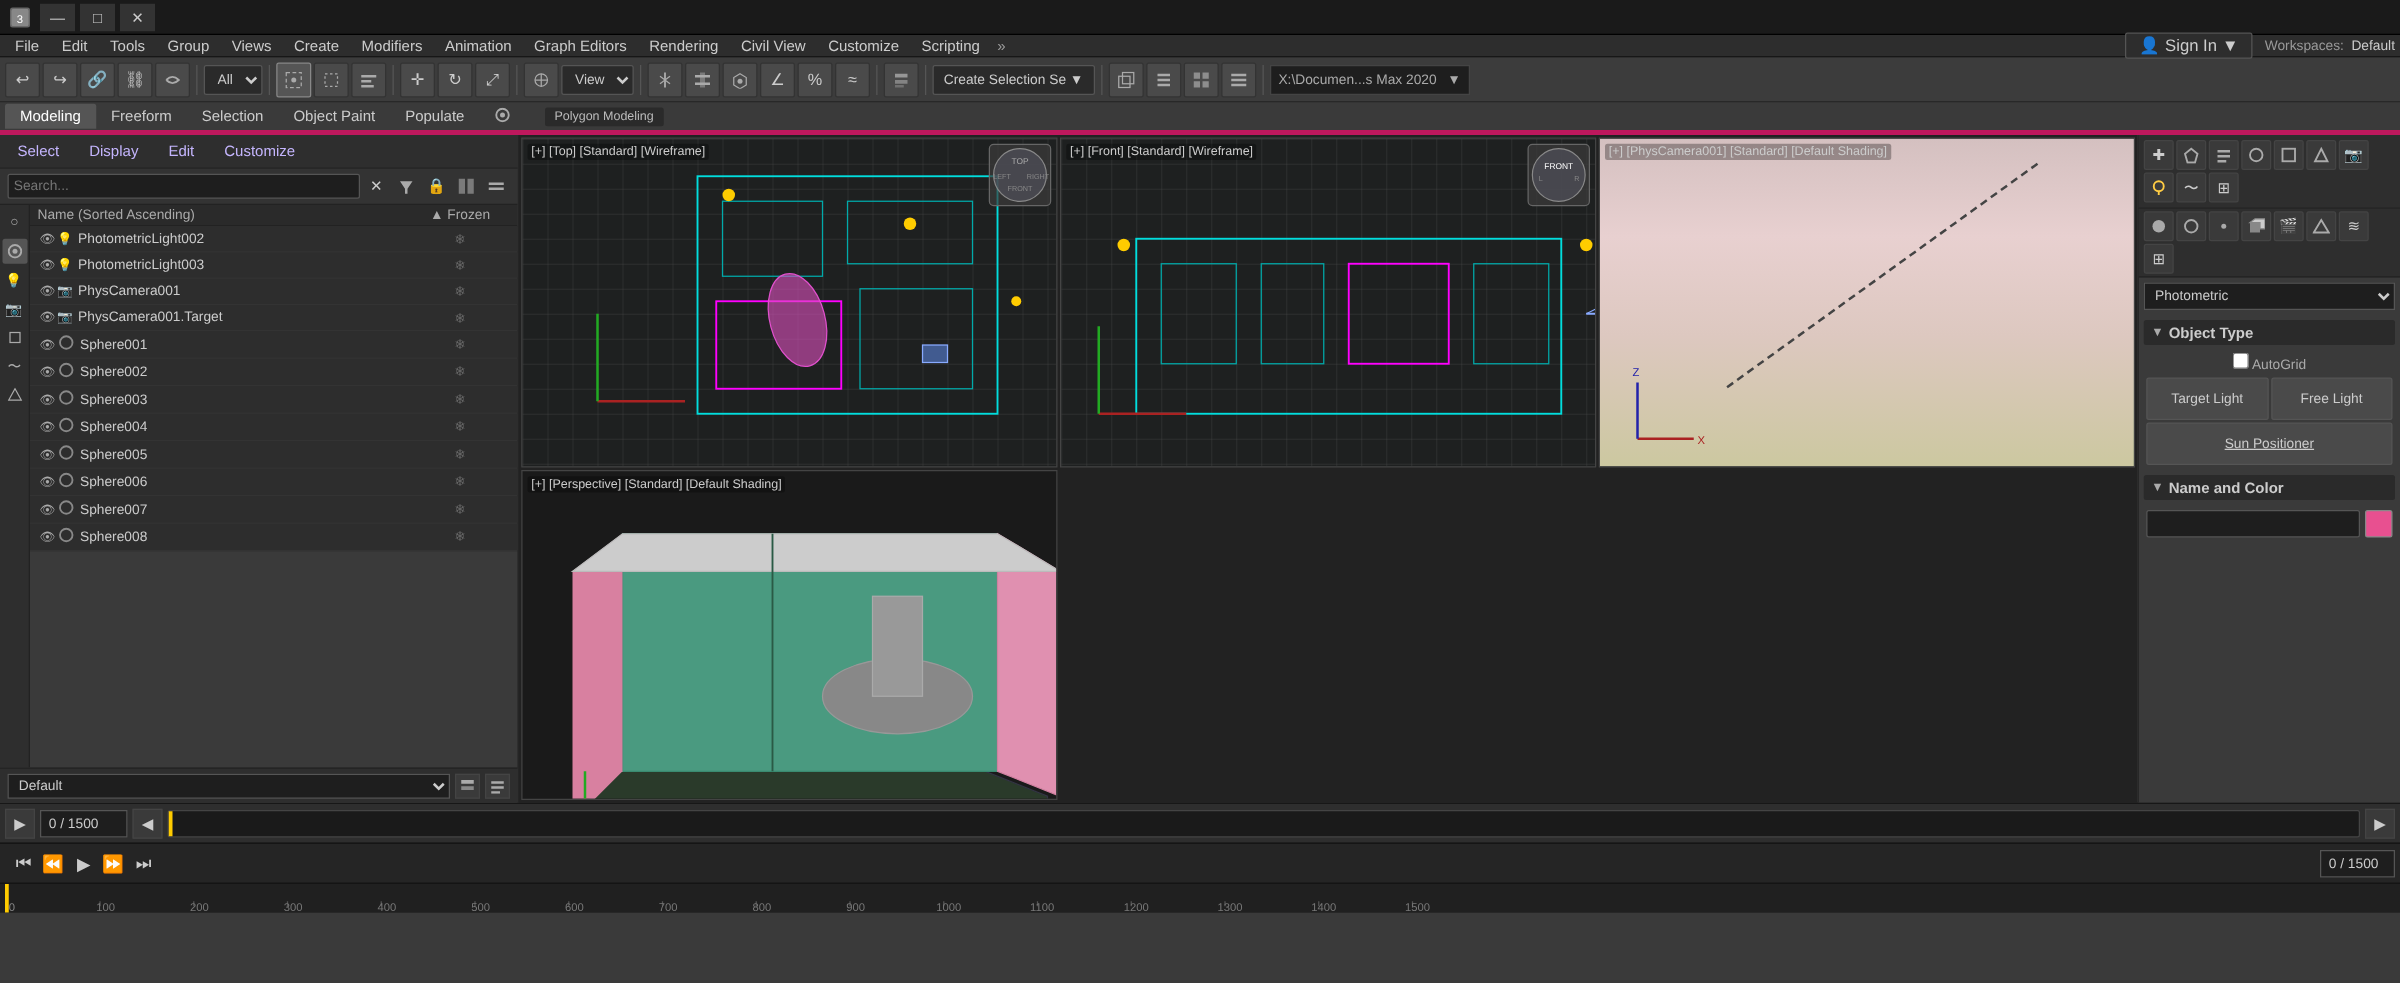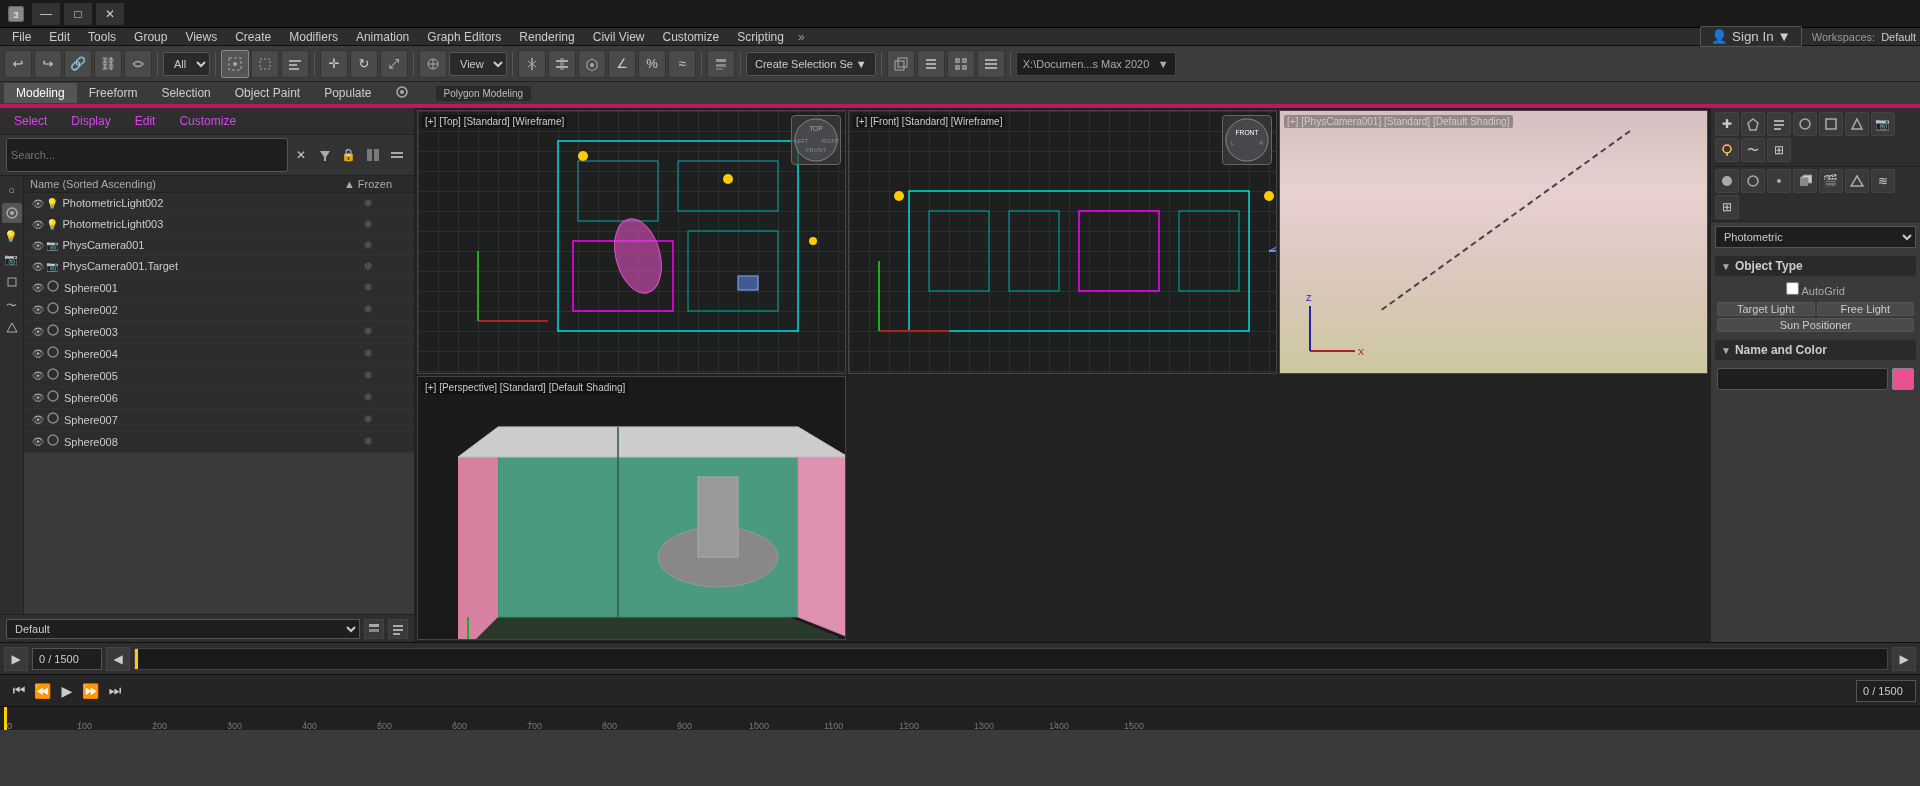--- a/index.html
+++ b/index.html
@@ -143,21 +143,21 @@
       display: flex;
       flex-direction: column;
     }
     #scene-header {
       display: flex;
       background: #2e2e2e;
       border-bottom: 1px solid #222;
       padding: 4px 6px;
       gap: 8px;
     }
-    .scene-tab { padding: 2px 8px; cursor: pointer; color: #d946ef; border-radius: 2px; font-size: 12px; }
+    .scene-tab { padding: 2px 8px; cursor: pointer; color: #c4b5fd; border-radius: 2px; font-size: 12px; }
     #scene-toolbar {
       display: flex;
       align-items: center;
       padding: 3px 6px;
       background: #333;
       gap: 2px;
       border-bottom: 1px solid #222;
     }
     .scene-tb-btn {
       width: 22px; height: 22px;
@@ -167,21 +167,21 @@
       cursor: pointer;
       display: flex; align-items: center; justify-content: center;
       font-size: 12px;
     }
     .scene-search {
       flex: 1;
       height: 20px;
       background: #1e1e1e;
       border: 1px solid #555;
       color: #ccc;
-      padding: 16px 4px;
+      padding: 4px 4px;
       font-size: 11px;
       border-radius: 2px;
     }
     #scene-list-header {
       display: flex;
       background: #2a2a2a;
       border-bottom: 1px solid #222;
       padding: 2px 6px;
     }
     .list-col-name { flex: 1; color: #aaa; font-size: 11px; cursor: pointer; }
@@ -313,30 +313,30 @@
     }
     .section-header .arrow { color: #aaa; margin-right: 4px; font-size: 10px; }
     .section-header .title { color: #ccc; font-size: 12px; font-weight: bold; }
     .obj-type-grid {
       display: grid;
       grid-template-columns: 1fr 1fr;
       gap: 2px;
       padding: 0 2px;
     }
     .obj-type-btn {
-      height: 14px;
+      height: 34px;
       background: #4a4a4a;
       border: 1px solid #555;
       color: #ccc;
       cursor: pointer;
       font-size: 11px;
       border-radius: 2px;
       display: flex; align-items: center; justify-content: center;
     }
-    .obj-type-btn.full-width { grid-column: span 2; }
+    .obj-type-btn.full-width { grid-column: span 2; text-decoration: underline; }
     .name-color-row {
       display: flex;
       align-items: center;
       gap: 4px;
       padding: 4px 2px;
     }
     .name-input {
       flex: 1;
       height: 22px;
       background: #1e1e1e;

